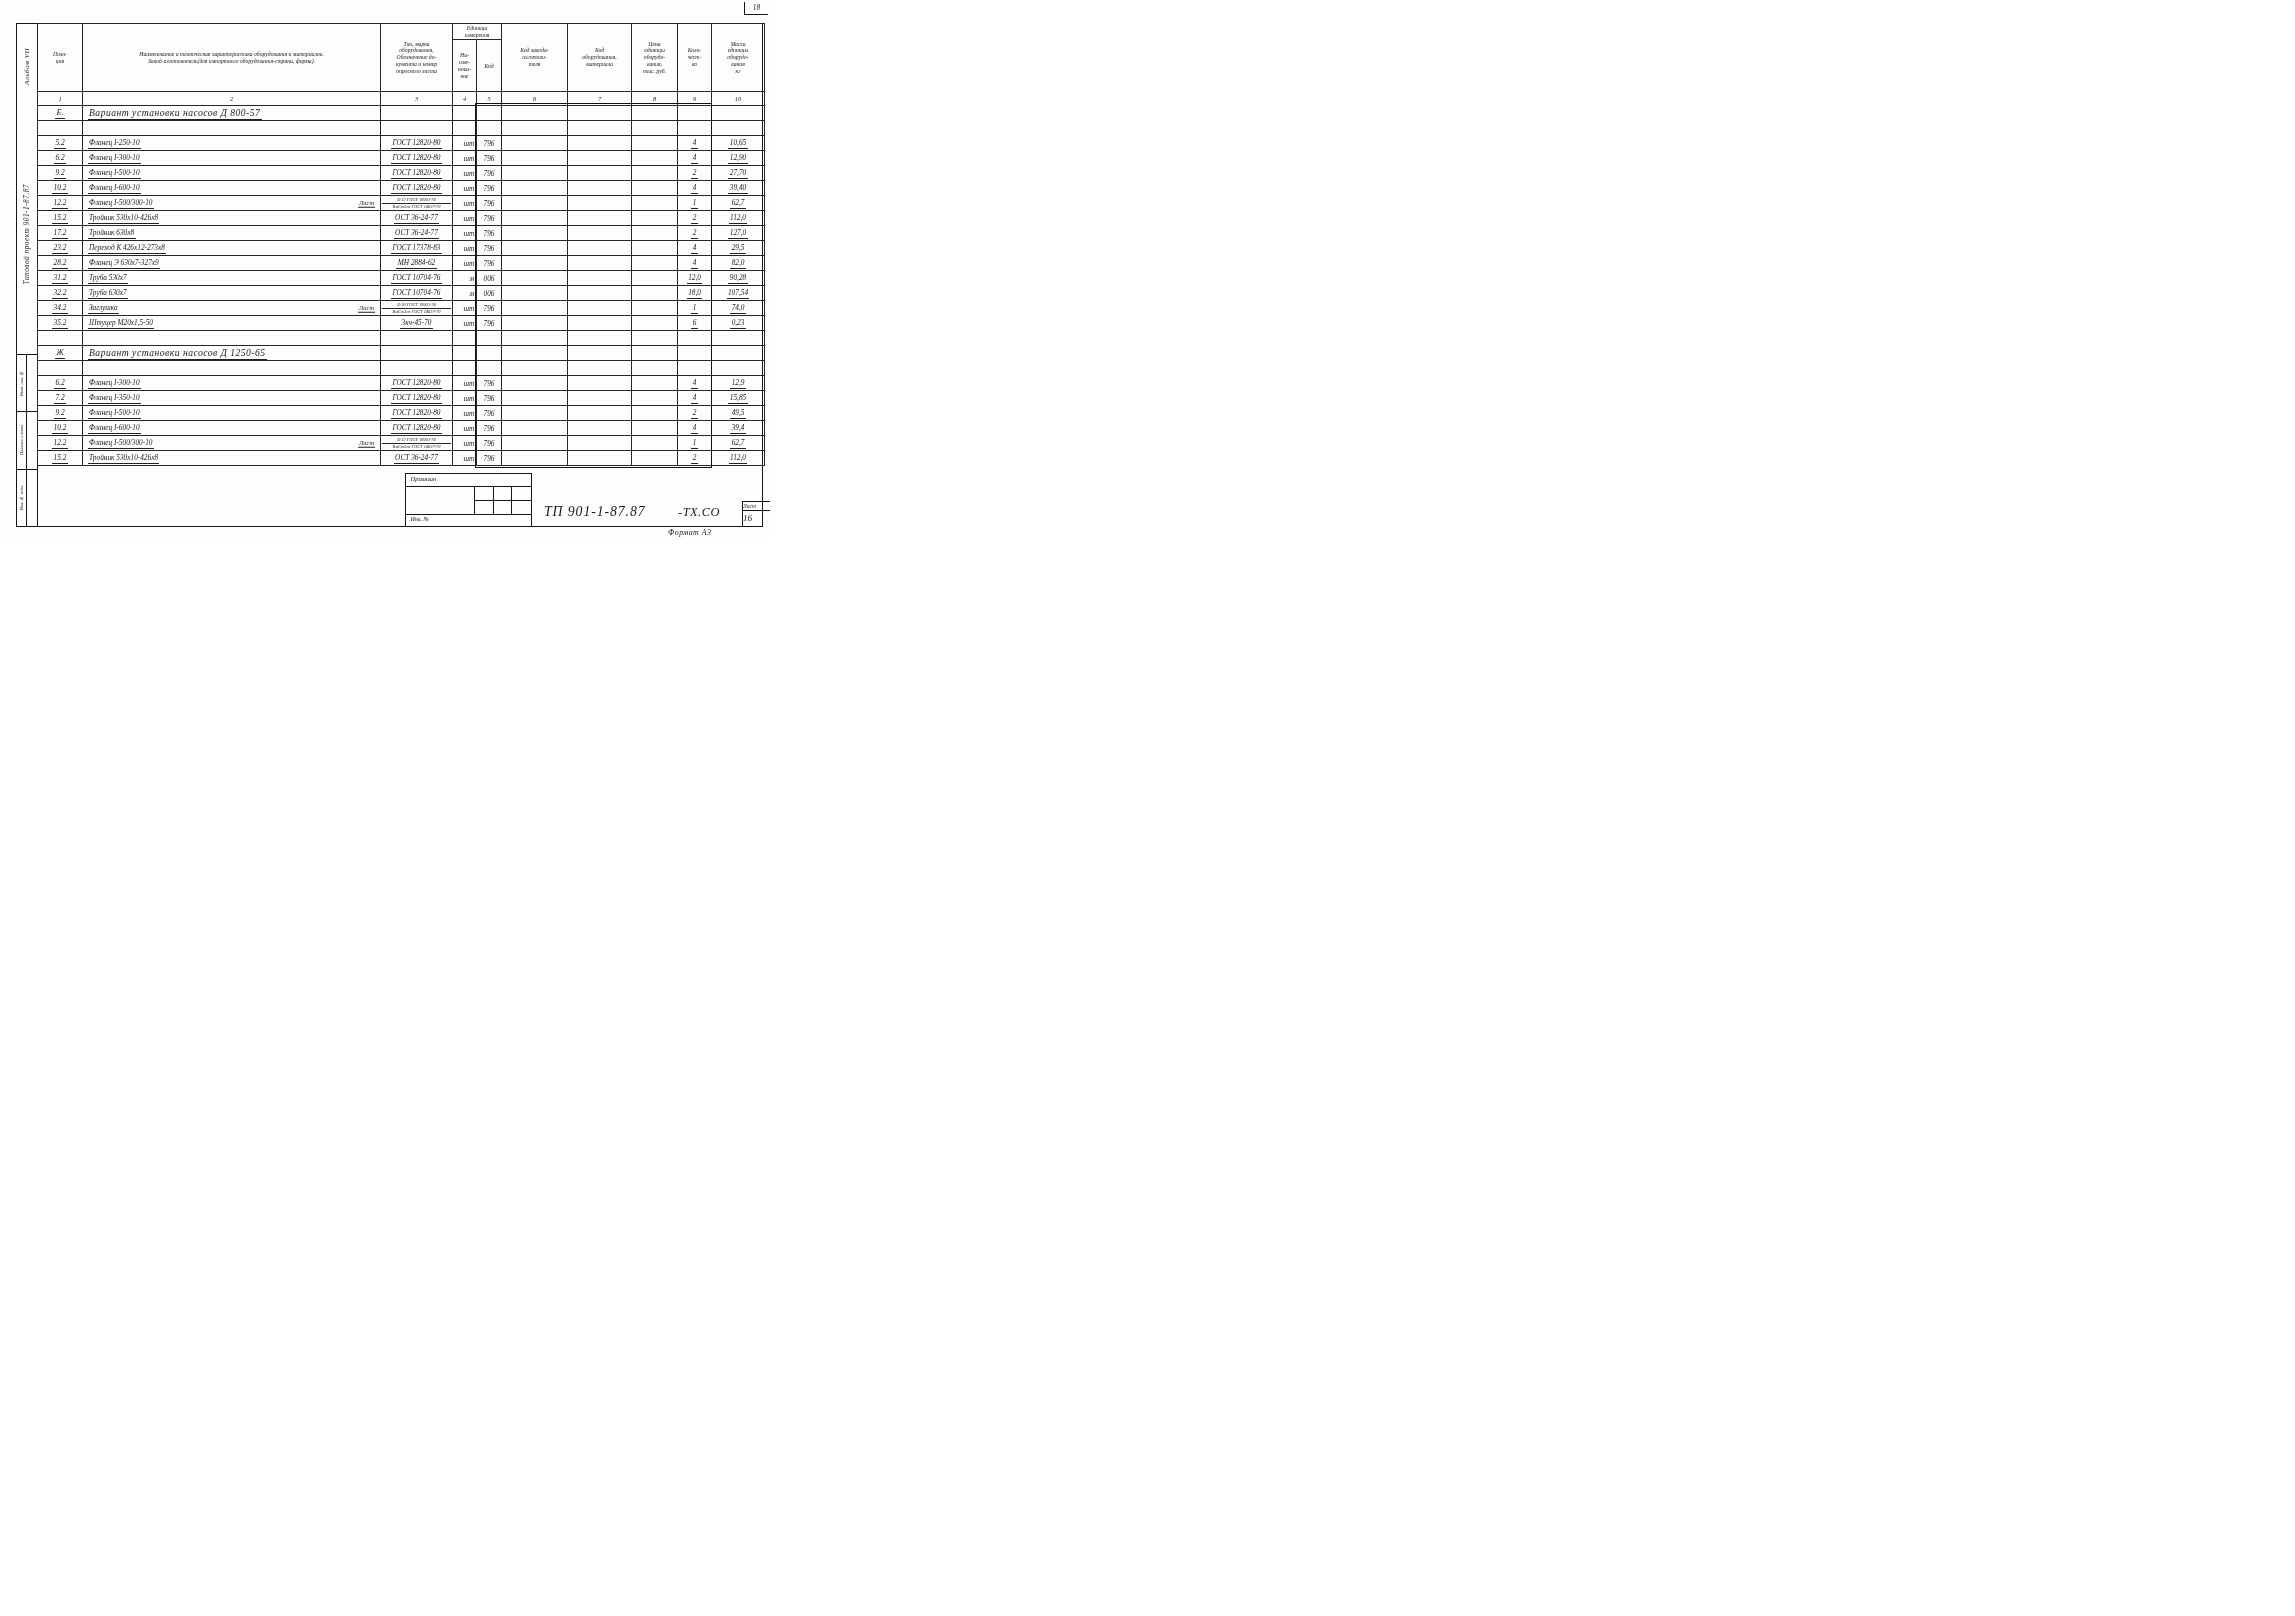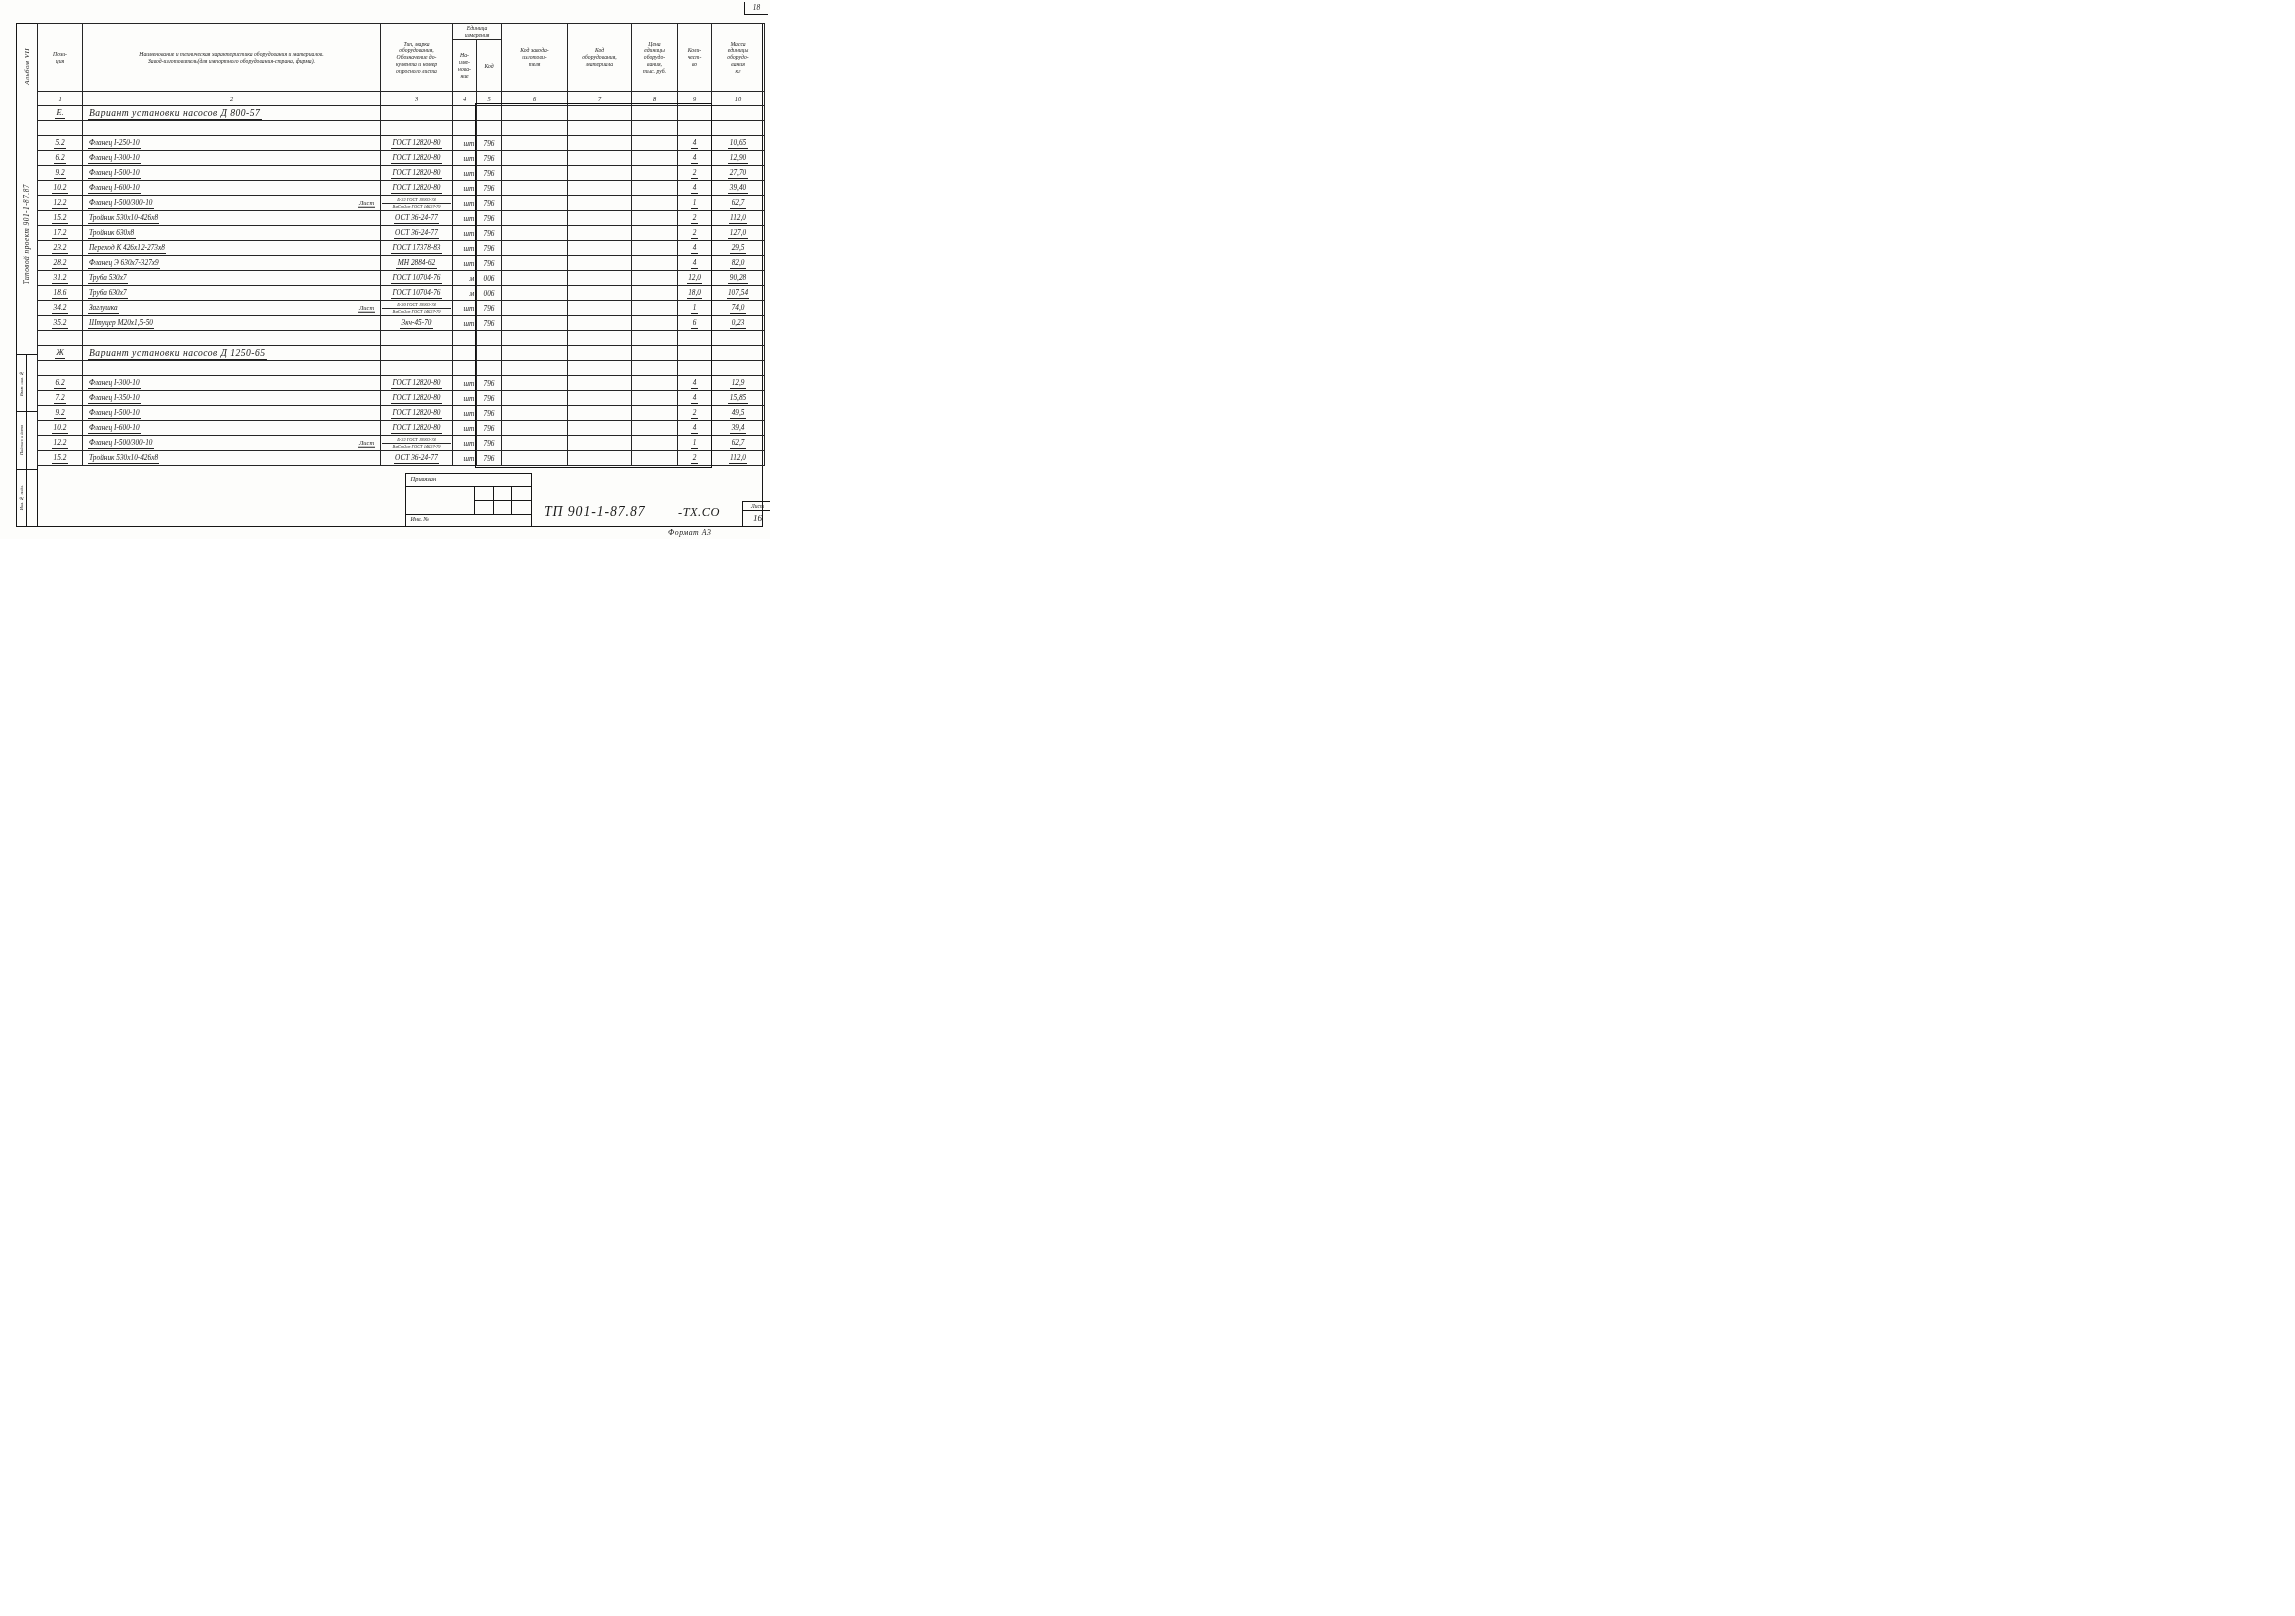--- a/index.html
+++ b/index.html
@@ -71,21 +71,21 @@
   .tb-mid .cells { flex:1; display:grid; grid-template-columns:1fr 1fr 1fr; grid-template-rows:1fr 1fr; }
   .tb-mid .cell { border-right:0.5px solid #161616; border-bottom:0.5px solid #161616; }
   .tb-mid .cell:nth-child(3n) { border-right:0; }
   .tb-mid .cell:nth-child(n+4) { border-bottom:0; }
   .tb-r4 { height:12px; border-top:0.5px solid #161616; padding:0.9px 4.6px; font-size:6px; }
 
   .doc-code   { position:absolute; left:544px; top:504px; font-size:13.8px; letter-spacing:0.9px; }
   .doc-suffix { position:absolute; left:678px; top:505px; font-size:12.4px; letter-spacing:0.5px; }
 
   .sheet-box { position:absolute; left:742px; top:501px; width:30px; height:25px;
-               border-left:0.9px solid #161616; border-top:0.9px solid #161616; text-align:center; }
+               border-left:0.9px solid #161616; border-top:0.9px solid #161616; text-align:left; }
   .sheet-label  { font-size:5.5px; height:9.2px; line-height:9.2px; border-bottom:0.5px solid #161616; }
   .sheet-number { font-size:9.2px; line-height:14.7px; }
 
   .format-note { position:absolute; left:668px; top:528px; font-size:7.8px; letter-spacing:0.5px; }
 </style>
 </head>
 <body>
 
 <div class="page">
 
@@ -330,21 +330,21 @@
           <td class="c-doc"><span class="v u">ГОСТ 10704-76</span></td>
           <td class="c-unit"><span class="v">м</span></td>
           <td class="c-code"><span class="v">006</span></td>
           <td class="c-6"></td>
           <td class="c-7"></td>
           <td class="c-8"></td>
           <td class="c-qty"><span class="v u">12,0</span></td>
           <td class="c-mass"><span class="v u">90,28</span></td>
         </tr>
         <tr class="r-item">
-          <td class="c-pos"><span class="v u">18.6</span></td>
+          <td class="c-pos"><span class="v u">32.2</span></td>
           <td class="c-name"><span class="v u">Труба 630х7</span></td>
           <td class="c-doc"><span class="v u">ГОСТ 10704-76</span></td>
           <td class="c-unit"><span class="v">м</span></td>
           <td class="c-code"><span class="v">006</span></td>
           <td class="c-6"></td>
           <td class="c-7"></td>
           <td class="c-8"></td>
           <td class="c-qty"><span class="v u">18,0</span></td>
           <td class="c-mass"><span class="v u">107,54</span></td>
         </tr>

